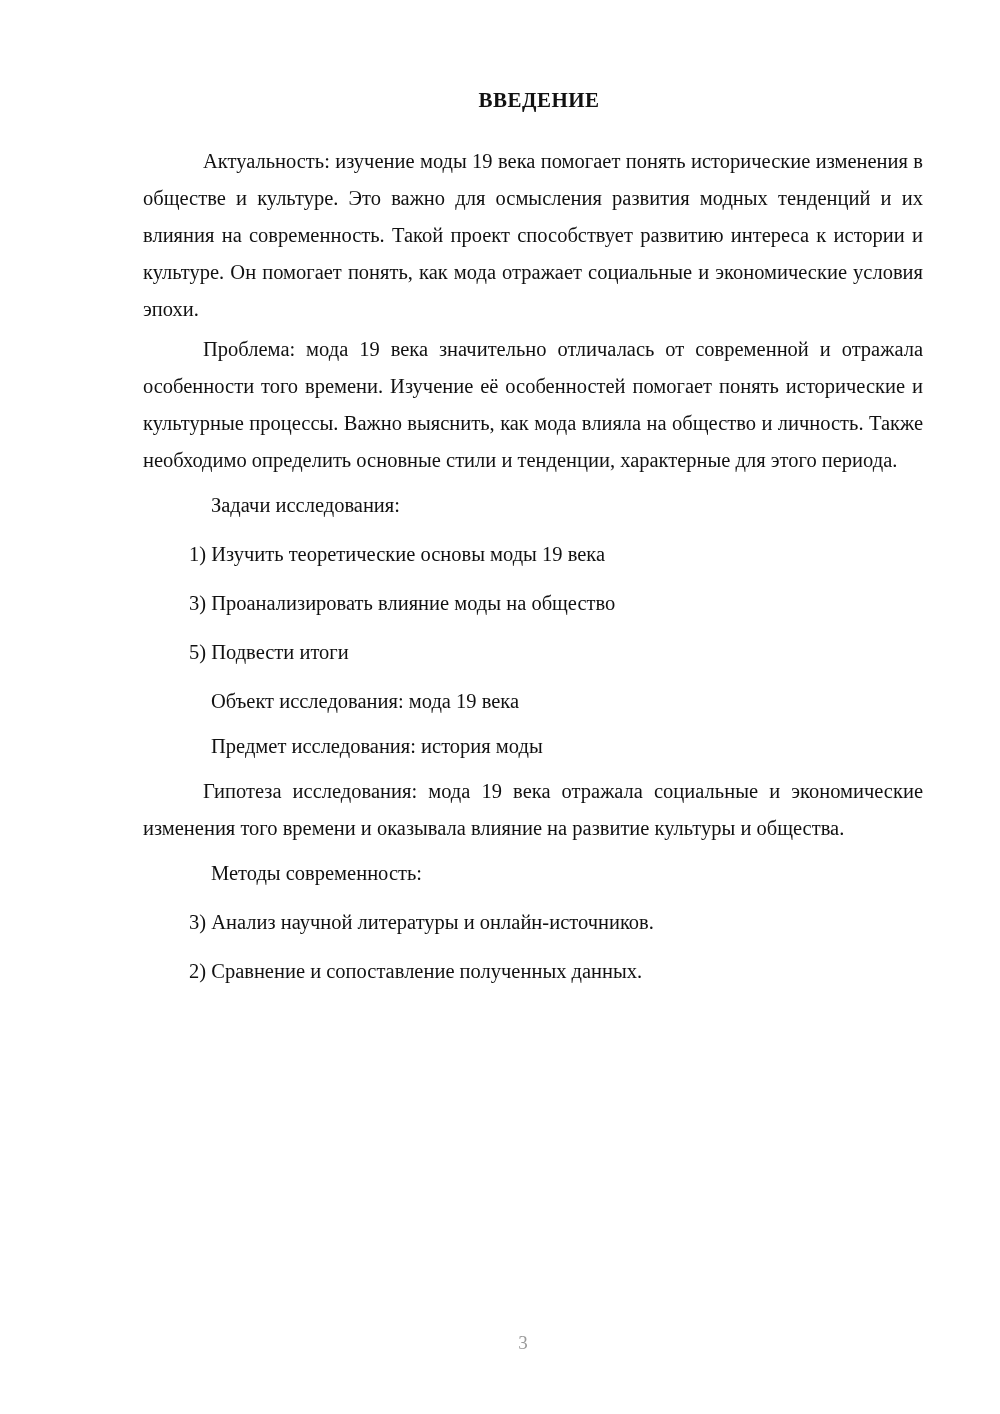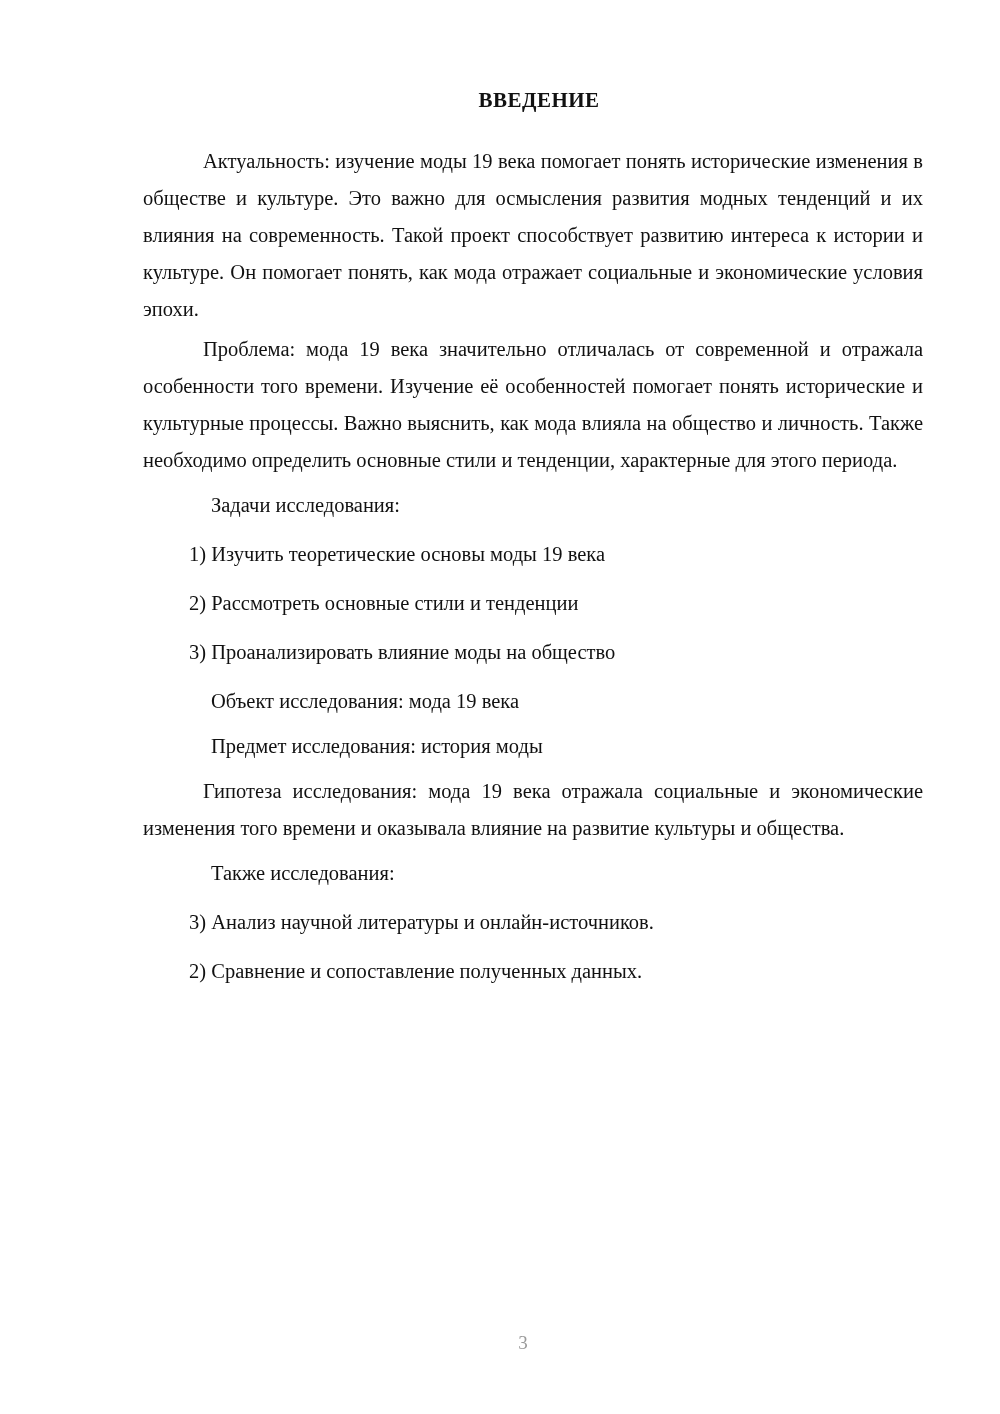--- a/index.html
+++ b/index.html
@@ -84,31 +84,31 @@
 
     <p class="para">Актуальность: изучение моды 19 века помогает понять исторические изменения в обществе и культуре. Это важно для осмысления развития модных тенденций и их влияния на современность. Такой проект способствует развитию интереса к истории и культуре. Он помогает понять, как мода отражает социальные и экономические условия эпохи.</p>
 
     <p class="para">Проблема: мода 19 века значительно отличалась от современной и отражала особенности того времени. Изучение её особенностей помогает понять исторические и культурные процессы. Важно выяснить, как мода влияла на общество и личность. Также необходимо определить основные стили и тенденции, характерные для этого периода.</p>
 
 
     <p class="lead">Задачи исследования:</p>
 
     <ul class="list">
       <li class="list-item">1) Изучить теоретические основы моды 19 века</li>
-      <li class="list-item">2) Рассмотреть основные стили и тенденции</li>
       <li class="list-item">3) Проанализировать влияние моды на общество</li>
+      <li class="list-item">5) Подвести итоги</li>
     </ul>
 
     <p class="lead">Объект исследования: мода 19 века</p>
 
     <p class="lead">Предмет исследования: история моды</p>
 
     <p class="para">Гипотеза исследования: мода 19 века отражала социальные и экономические изменения того времени и оказывала влияние на развитие культуры и общества.</p>
 
-    <p class="lead">Также исследования:</p>
+    <p class="lead">Методы современность:</p>
 
     <ul class="list">
       <li class="list-item">3) Анализ научной литературы и онлайн-источников.</li>
       <li class="list-item">2) Сравнение и сопоставление полученных данных.</li>
     </ul>
 
   </div>
 
   <div class="page-number">3</div>
 

